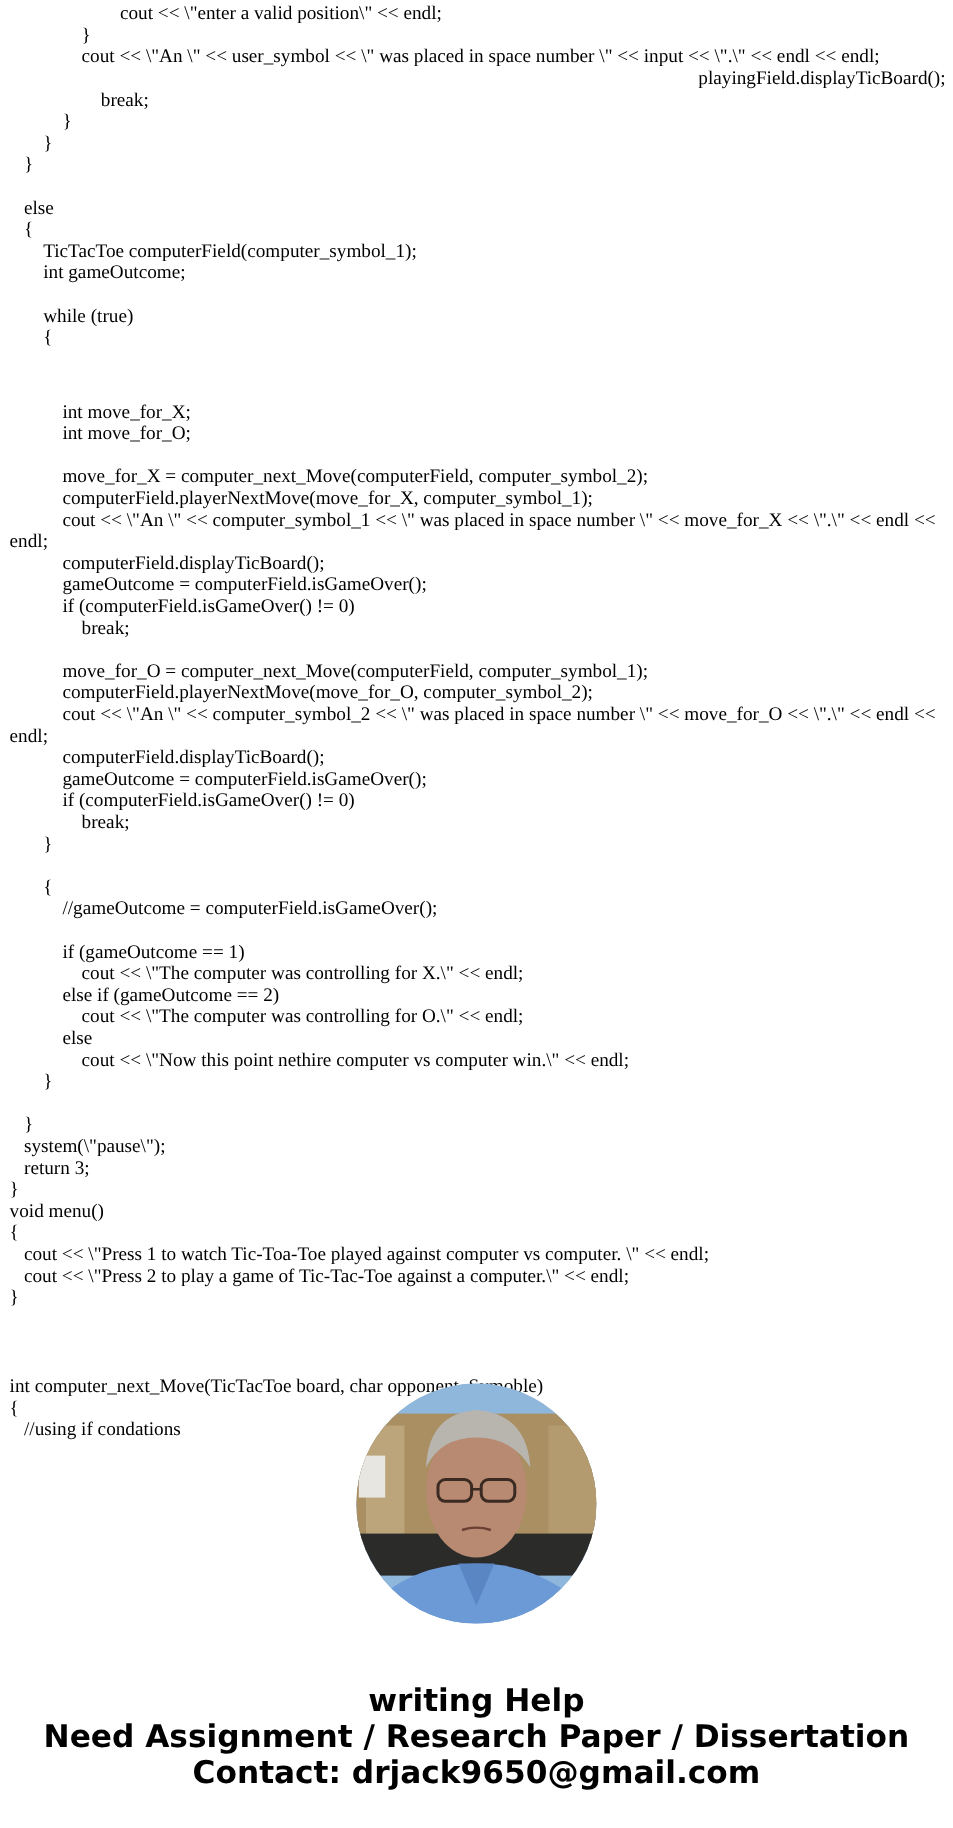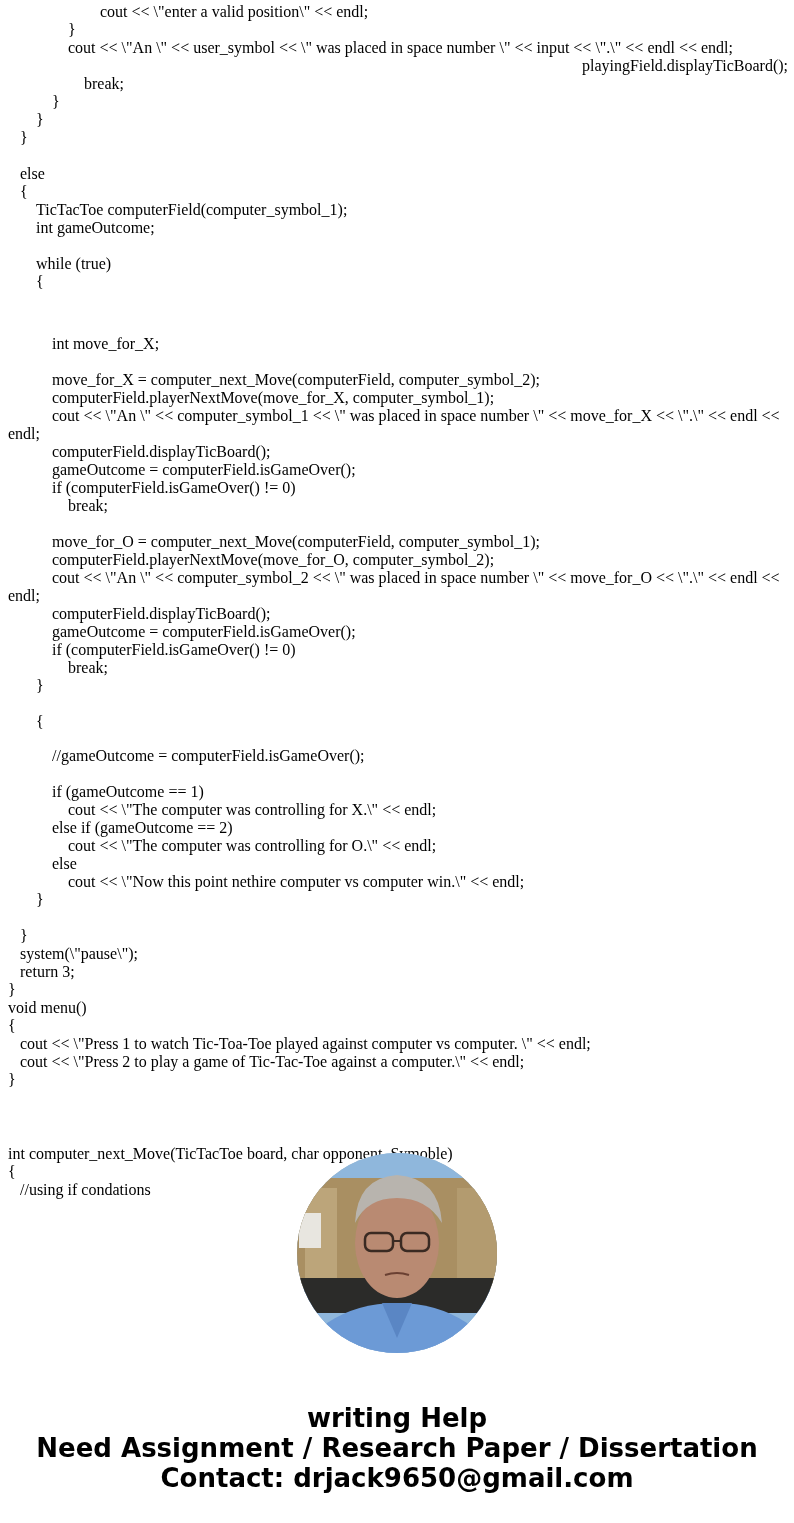--- a/index.html
+++ b/index.html
@@ -34,20 +34,21 @@
     <div class="ln" style="padding-left: 12px;">}</div>
     <div class="ln" style="padding-left: 0px;"></div>
     <div class="ln" style="padding-left: 12px;">else</div>
     <div class="ln" style="padding-left: 12px;">{</div>
     <div class="ln" style="padding-left: 28px;">TicTacToe computerField(computer_symbol_1);</div>
     <div class="ln" style="padding-left: 28px;">int gameOutcome;</div>
     <div class="ln" style="padding-left: 0px;"></div>
     <div class="ln" style="padding-left: 28px;">while (true)</div>
     <div class="ln" style="padding-left: 28px;">{</div>
     <div class="ln" style="padding-left: 44px; margin-top: 44px;">int move_for_X;</div>
+    <div class="ln" style="padding-left: 44px;">int move_for_O;</div>
     <div class="ln" style="padding-left: 0px;"></div>
     <div class="ln" style="padding-left: 44px;">move_for_X = computer_next_Move(computerField, computer_symbol_2);</div>
     <div class="ln" style="padding-left: 44px;">computerField.playerNextMove(move_for_X, computer_symbol_1);</div>
     <div class="ln" style="padding-left: 44px;">cout &lt;&lt; \"An \" &lt;&lt; computer_symbol_1 &lt;&lt; \" was placed in space number \" &lt;&lt; move_for_X &lt;&lt; \".\" &lt;&lt; endl &lt;&lt;</div>
     <div class="ln" style="padding-left: 0px;">endl;</div>
     <div class="ln" style="padding-left: 44px;">computerField.displayTicBoard();</div>
     <div class="ln" style="padding-left: 44px;">gameOutcome = computerField.isGameOver();</div>
     <div class="ln" style="padding-left: 44px;">if (computerField.isGameOver() != 0)</div>
     <div class="ln" style="padding-left: 60px;">break;</div>
     <div class="ln" style="padding-left: 0px;"></div>
@@ -55,21 +56,21 @@
     <div class="ln" style="padding-left: 44px;">computerField.playerNextMove(move_for_O, computer_symbol_2);</div>
     <div class="ln" style="padding-left: 44px;">cout &lt;&lt; \"An \" &lt;&lt; computer_symbol_2 &lt;&lt; \" was placed in space number \" &lt;&lt; move_for_O &lt;&lt; \".\" &lt;&lt; endl &lt;&lt;</div>
     <div class="ln" style="padding-left: 0px;">endl;</div>
     <div class="ln" style="padding-left: 44px;">computerField.displayTicBoard();</div>
     <div class="ln" style="padding-left: 44px;">gameOutcome = computerField.isGameOver();</div>
     <div class="ln" style="padding-left: 44px;">if (computerField.isGameOver() != 0)</div>
     <div class="ln" style="padding-left: 60px;">break;</div>
     <div class="ln" style="padding-left: 28px;">}</div>
     <div class="ln" style="padding-left: 0px;"></div>
     <div class="ln" style="padding-left: 28px;">{</div>
-    <div class="ln" style="padding-left: 44px; margin-top: 16px;">//gameOutcome = computerField.isGameOver();</div>
+    <div class="ln" style="padding-left: 44px;">//gameOutcome = computerField.isGameOver();</div>
     <div class="ln" style="padding-left: 0px;"></div>
     <div class="ln" style="padding-left: 44px;">if (gameOutcome == 1)</div>
     <div class="ln" style="padding-left: 60px;">cout &lt;&lt; \"The computer was controlling for X.\" &lt;&lt; endl;</div>
     <div class="ln" style="padding-left: 44px;">else if (gameOutcome == 2)</div>
     <div class="ln" style="padding-left: 60px;">cout &lt;&lt; \"The computer was controlling for O.\" &lt;&lt; endl;</div>
     <div class="ln" style="padding-left: 44px;">else</div>
     <div class="ln" style="padding-left: 60px;">cout &lt;&lt; \"Now this point nethire computer vs computer win.\" &lt;&lt; endl;</div>
     <div class="ln" style="padding-left: 28px;">}</div>
     <div class="ln" style="padding-left: 0px;"></div>
     <div class="ln" style="padding-left: 12px;">}</div>

